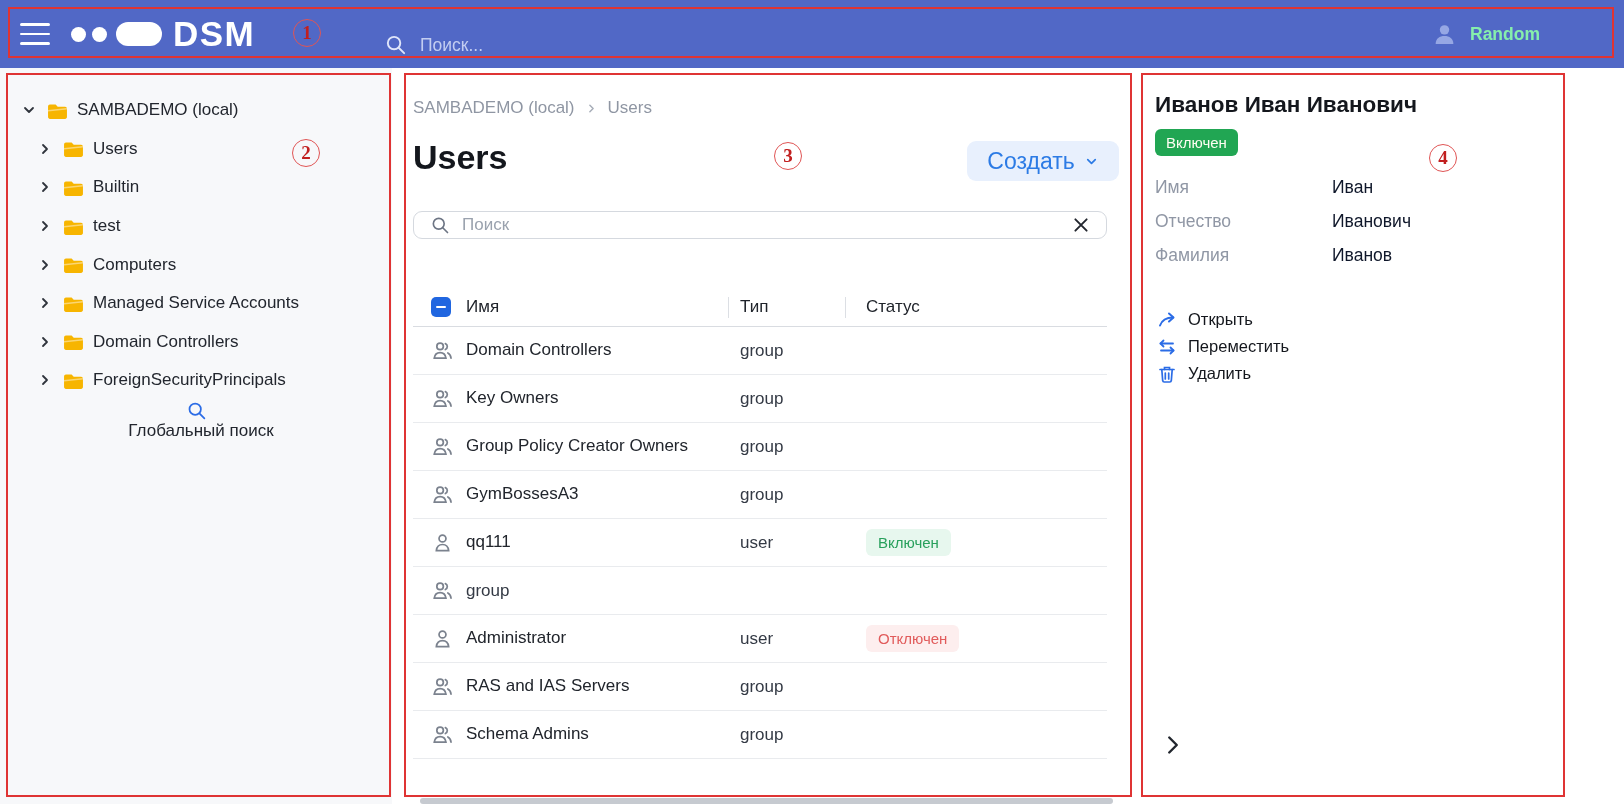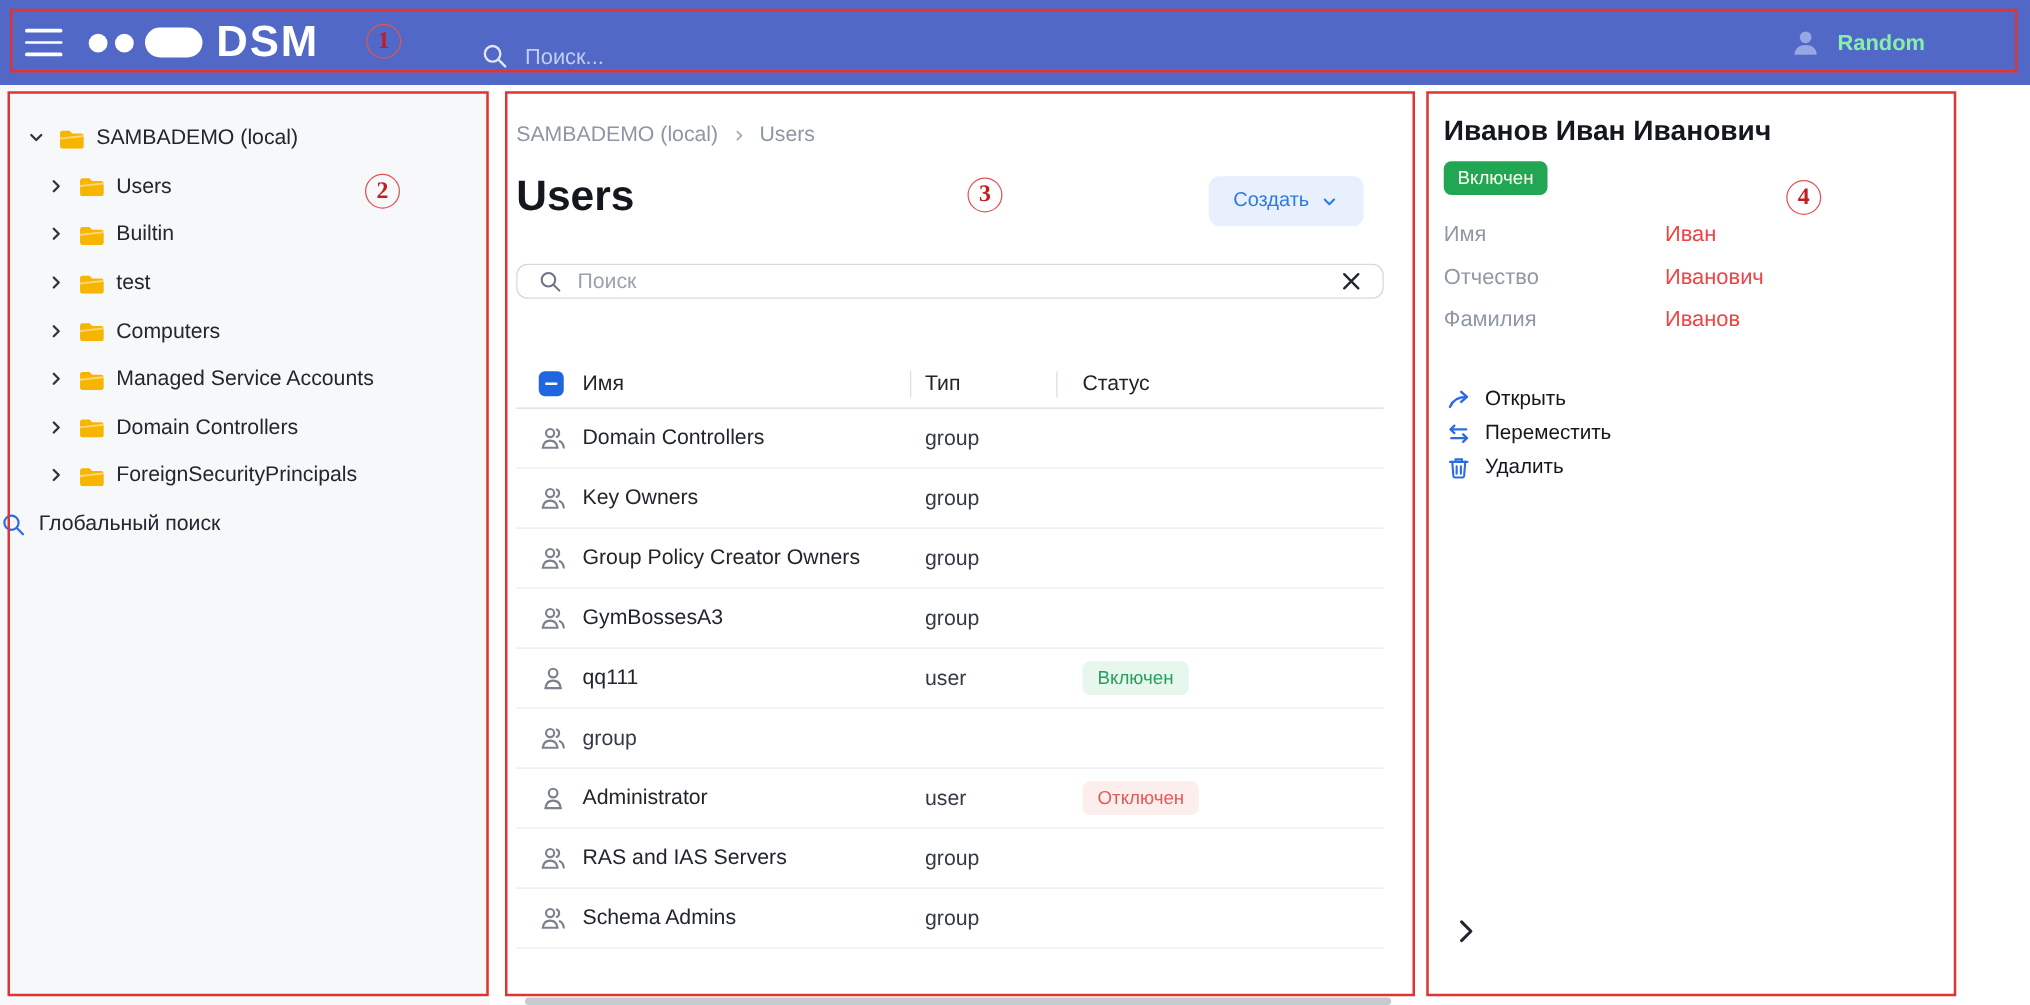--- a/index.html
+++ b/index.html
@@ -26,32 +26,32 @@
   
   .sidebar { position:absolute; left:0; top:68px; width:392px; height:736px; background:#f7f8fa; }
   .tree { padding-top:23px; }
   .tree-row { height:38.6px; display:flex; align-items:center; cursor:pointer; font-size:17px; color:#22262e; }
   .tree-row.root { padding-left:21px; }
   .tree-row.child { padding-left:37px; }
   .tree-row .tchev { width:16px; height:16px; color:#2f343c; flex:0 0 16px; }
   .tree-row .folder { width:21px; height:17px; margin-left:10px; flex:0 0 21px; }
   .tree-row .tlabel { margin-left:9px; white-space:nowrap; }
   .gsearch-row { height:38.6px; display:flex; align-items:center; cursor:pointer;
-                 font-size:17px; color:#22262e; }
+                 font-size:17px; color:#22262e;flex-direction:column; }
   .gsearch-row .gmag { width:21px; height:21px; color:#2b6ce6; flex:0 0 21px; }
   .gsearch-row .tlabel { margin-left:10px; }
 
   
   .breadcrumb { position:absolute; left:413px; top:98px; display:flex; align-items:center; gap:10px;
                 font-size:17px; color:#8f96a3; }
   .breadcrumb .bchev { width:13px; height:13px; color:#a7adb8; }
   .breadcrumb .crumb { cursor:pointer; }
   .page-title { position:absolute; left:413px; top:138px; font-size:34px; font-weight:600; color:#14171d; }
-  .create-btn { position:absolute; left:967px; top:141px; width:124px; height:40px; border:none; border-radius:9px;
-                background:#e8f0fd; color:#2c7be5; font-size:16px; display:flex; align-items:center;
+  .create-btn { position:absolute; left:967px; top:141px; width:152px; height:40px; border:none; border-radius:9px;
+                background:#e8f0fd; color:#2c7be5; font-size:23px; display:flex; align-items:center;
                 justify-content:center; gap:9px; cursor:pointer; font-family:"Liberation Sans", sans-serif; }
   .create-btn .cchev { width:15px; height:15px; }
   .search-box { position:absolute; left:413px; top:211px; width:694px; height:28px; border:1px solid #d5d9df;
                 border-radius:9px; background:#fff; display:flex; align-items:center; padding:0 16px; }
   .search-box .mag { width:20px; height:20px; color:#6d7584; flex:0 0 20px; }
   .search-box input { flex:1; border:none; outline:none; font-size:17px; color:#22262e; margin-left:12px;
                       font-family:"Liberation Sans", sans-serif; }
   .search-box input::placeholder { color:#9aa2ae; }
   .search-box .clear-x { width:18px; height:18px; color:#22262e; cursor:pointer; flex:0 0 18px; }
 
@@ -80,21 +80,21 @@
   .hscrollbar { position:absolute; left:420px; top:798px; width:693px; height:6px; border-radius:3px;
                 background:#c6cad0; cursor:pointer; }
 
   
   .detail-title { position:absolute; left:1155px; top:92px; font-size:22.5px; font-weight:600; color:#14171d; }
   .detail-badge { position:absolute; left:1155px; top:129px; background:#21a653; color:#fdfdf2;
                   font-size:15px; padding:5px 11px; border-radius:6px; }
   .detail-fields { position:absolute; left:1155px; top:170px; }
   .dfield { display:flex; height:34px; align-items:center; font-size:17.5px; }
   .dfield .dlabel { width:177px; color:#9097a5; }
-  .dfield .dvalue { color:#ef4444; }
+  .dfield .dvalue { color:#0f172a; }
   .detail-actions { position:absolute; left:1157px; top:306px; }
   .action-item { display:flex; align-items:center; height:27px; cursor:pointer; }
   .action-item .act-icon { width:20px; height:20px; color:#2b6ce6; display:none; }
   .action-item.open  .arrow-right-icon  { display:block; }
   .action-item.move  .swap-arrows-icon  { display:block; }
   .action-item.delete .trash-icon       { display:block; }
   .action-item .alabel { margin-left:11px; font-size:16.5px; color:#14171d; }
   .collapse-btn { position:absolute; left:1161px; top:733px; width:24px; height:24px; color:#22262e; cursor:pointer; }
 
   

